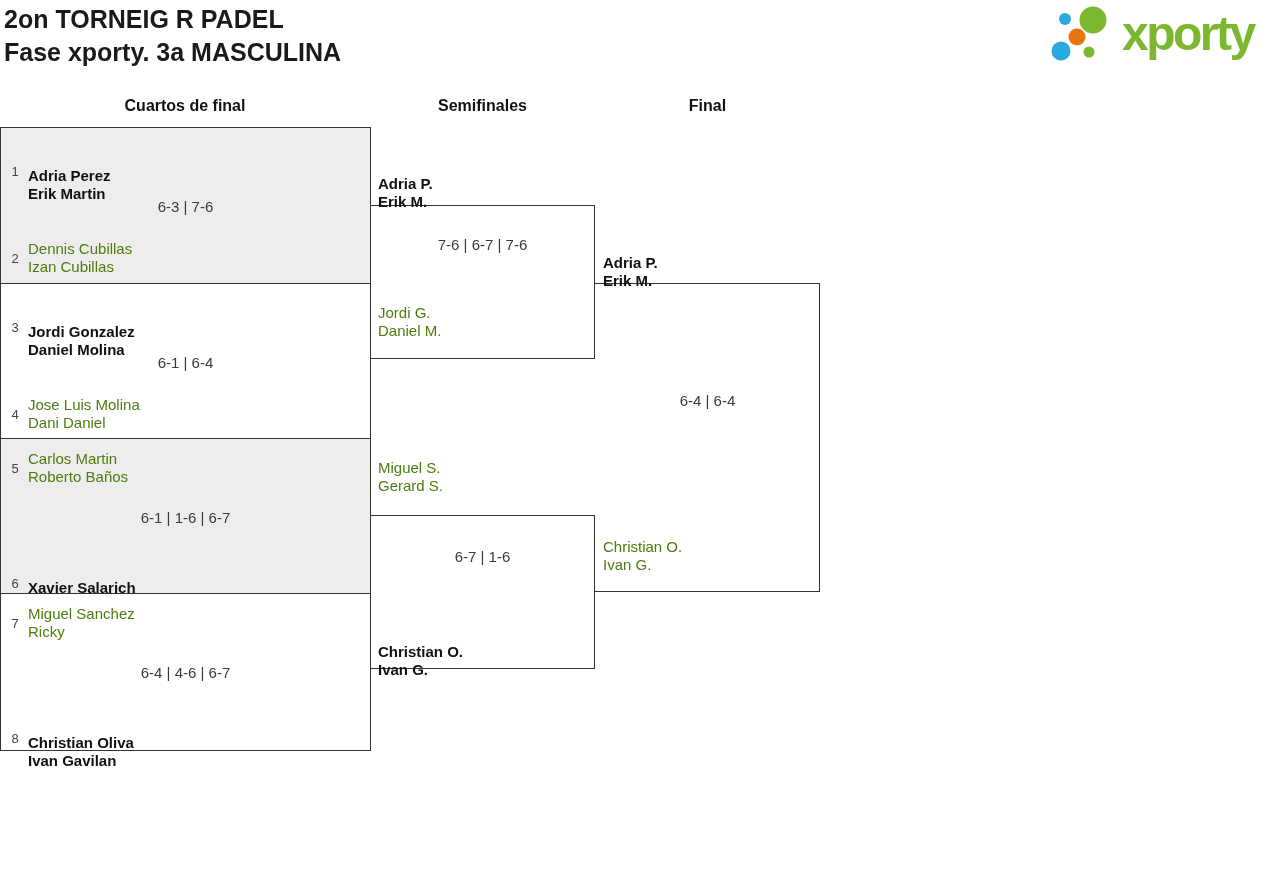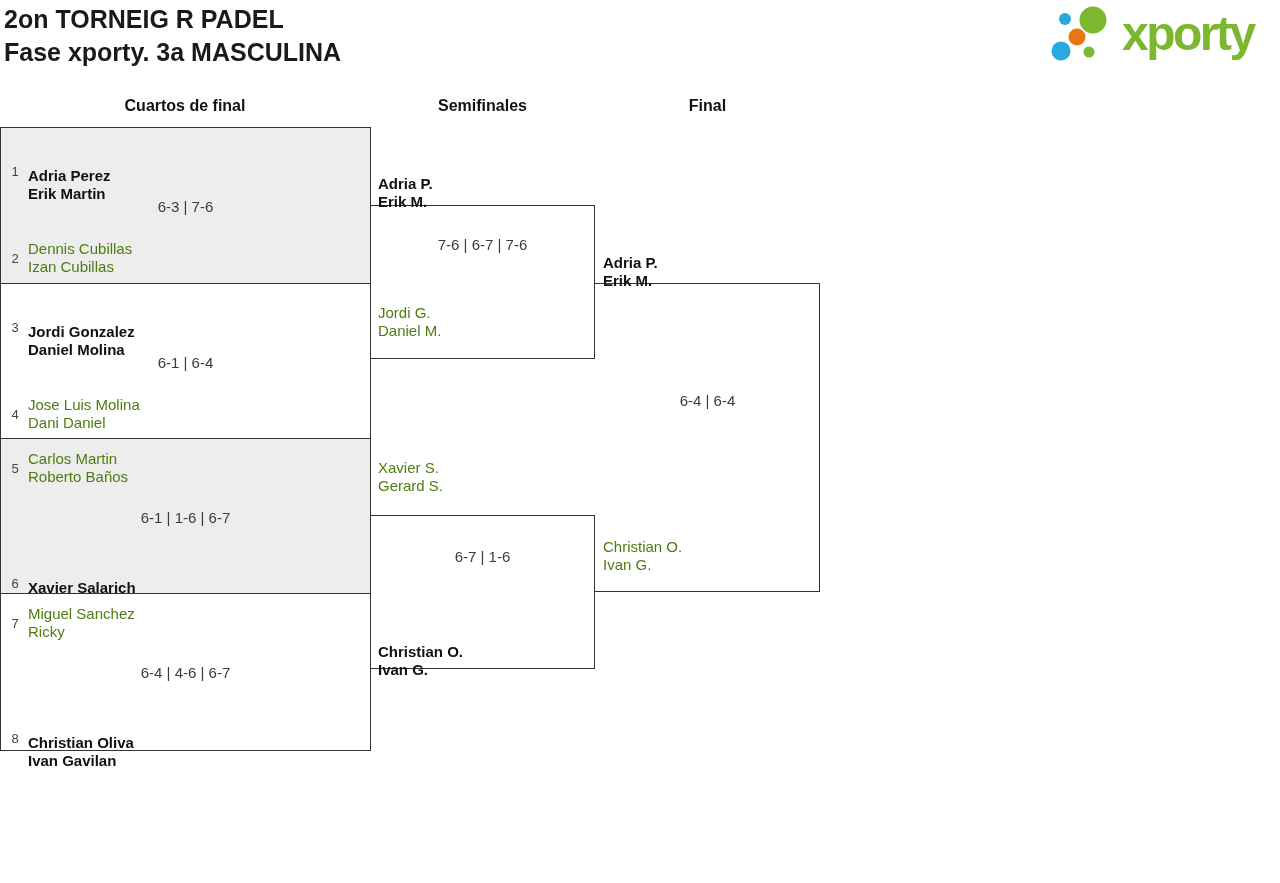--- a/index.html
+++ b/index.html
@@ -165,21 +165,21 @@
     <div>Adria P.</div>
     <div>Erik M.</div>
   </div>
   <div class="score-float sc-sf1">7-6 | 6-7 | 7-6</div>
   <div class="label lbl-sf1-bottom loser">
     <div>Jordi G.</div>
     <div>Daniel M.</div>
   </div>
 
   <div class="label lbl-sf2-top loser">
-    <div>Xavier S.</div>
+    <div>Miguel S.</div>
     <div>Gerard S.</div>
   </div>
   <div class="score-float sc-sf2">6-7 | 1-6</div>
   <div class="label lbl-sf2-bottom winner">
     <div>Christian O.</div>
     <div>Ivan G.</div>
   </div>
 
   <div class="label lbl-final-top winner">
     <div>Adria P.</div>

